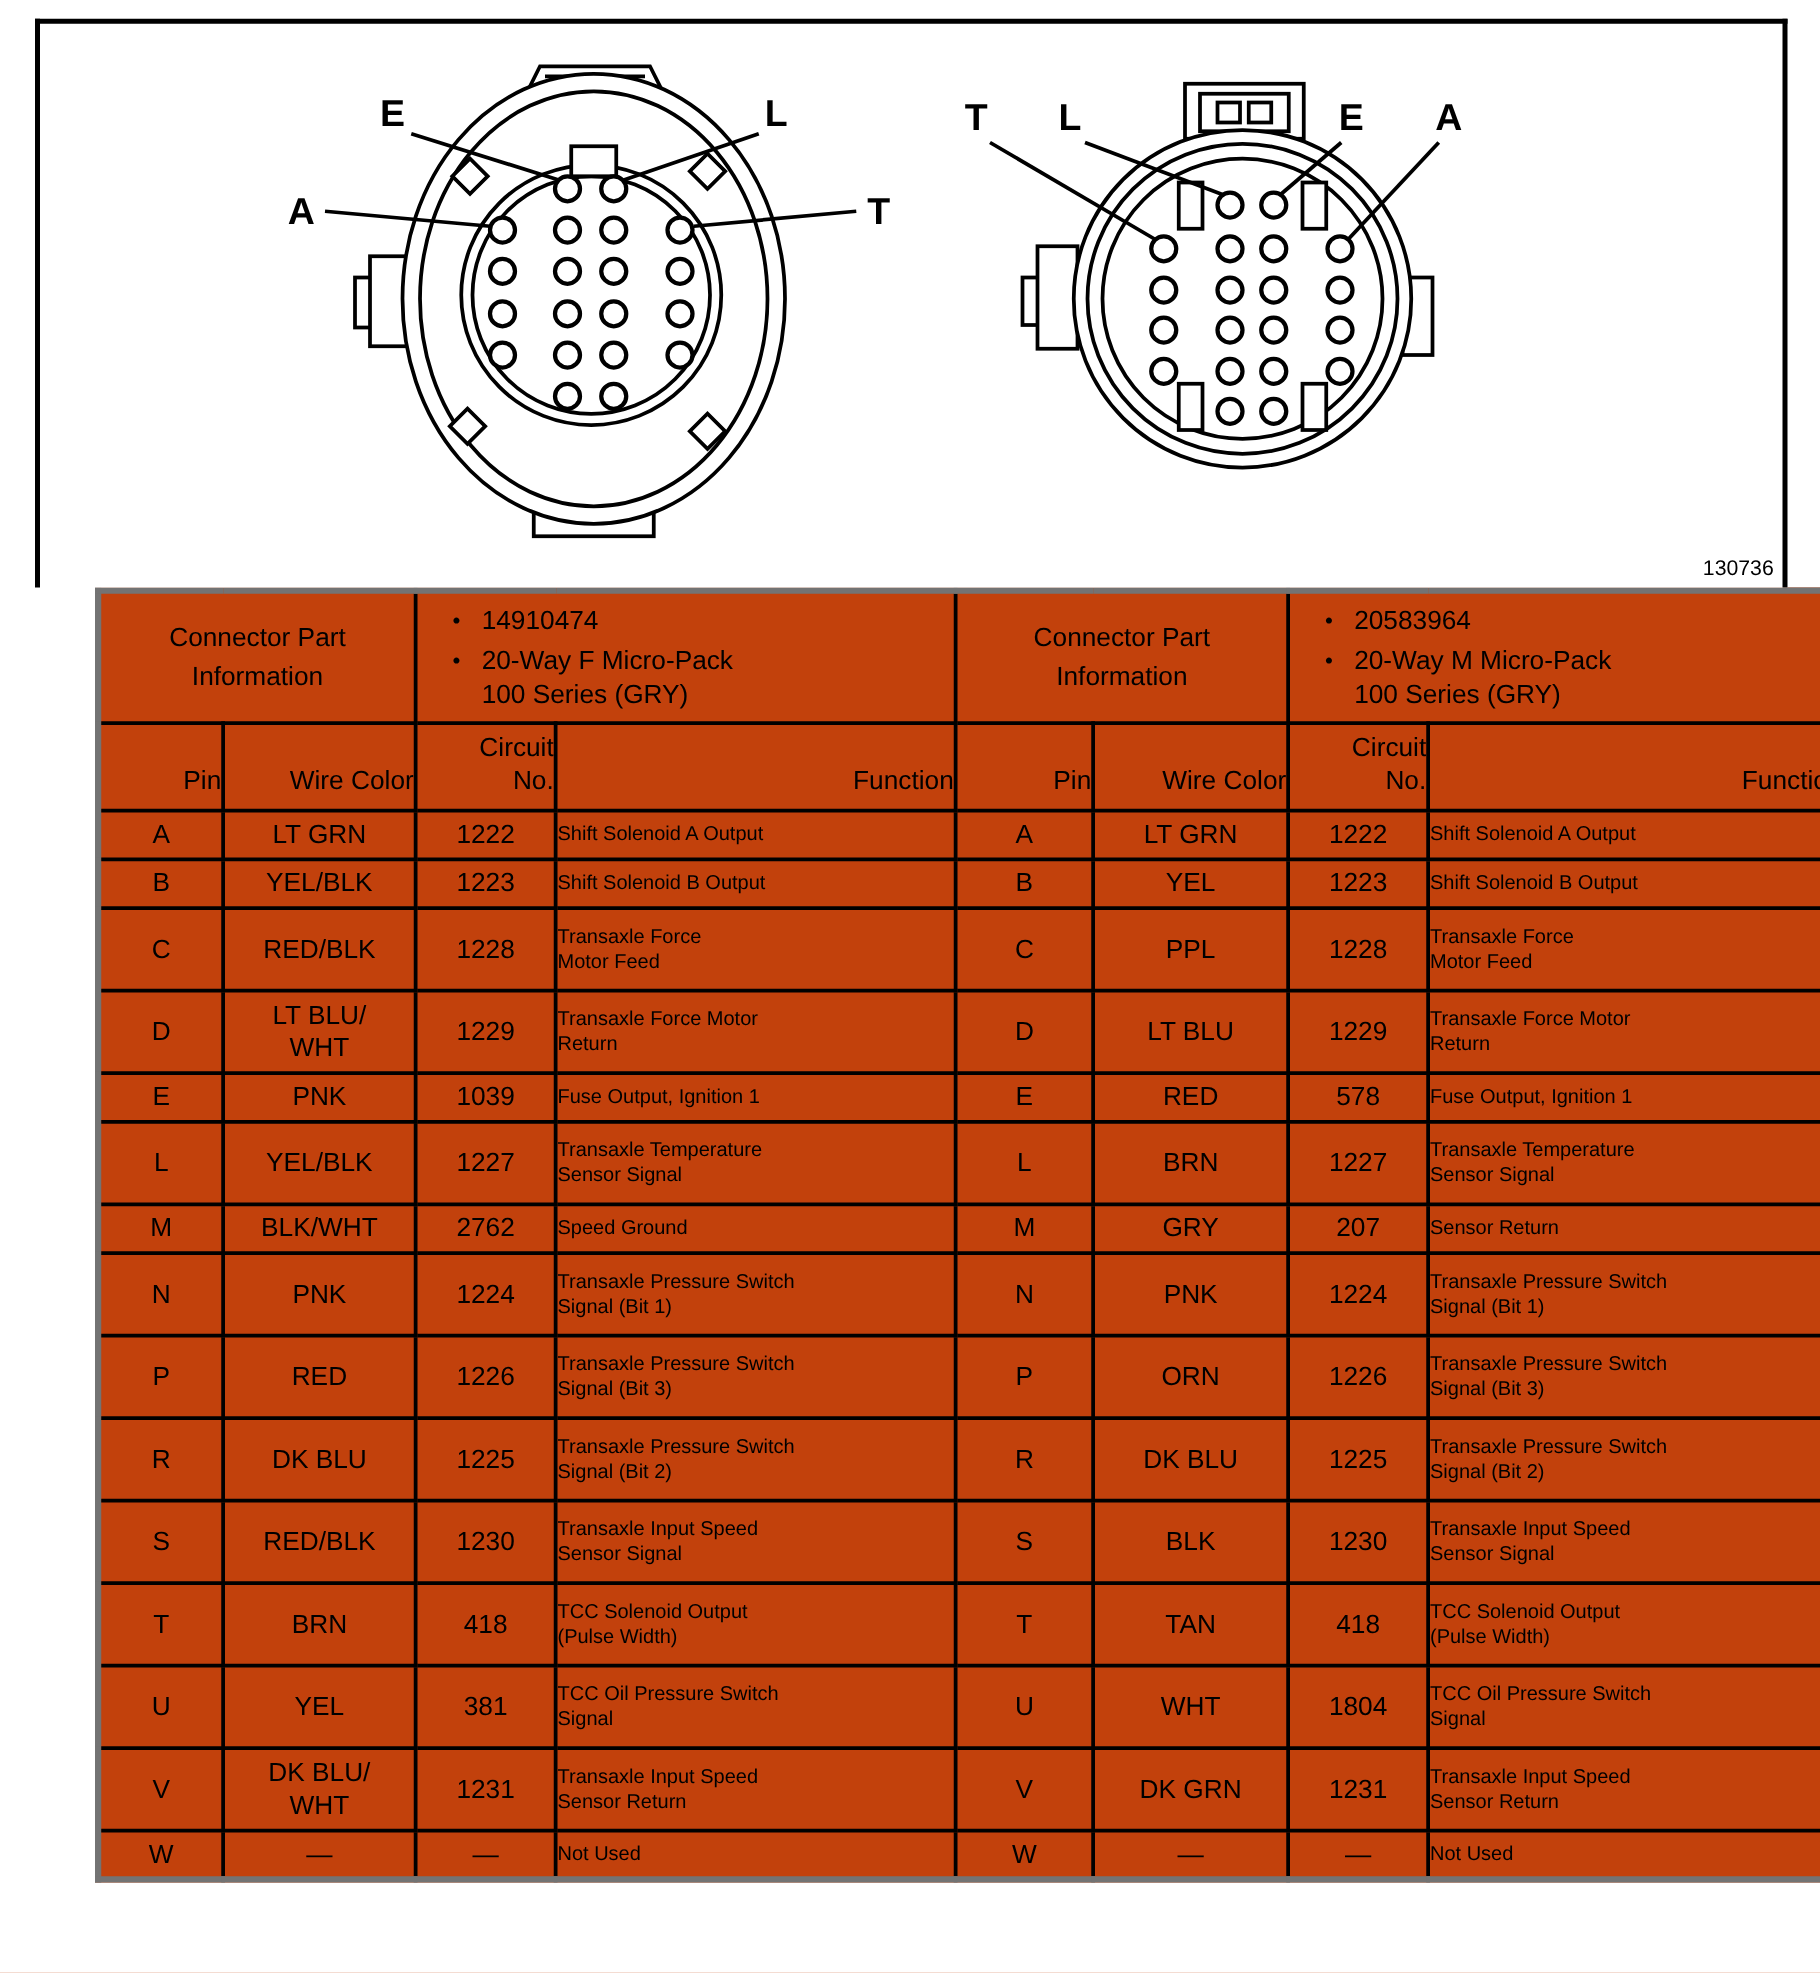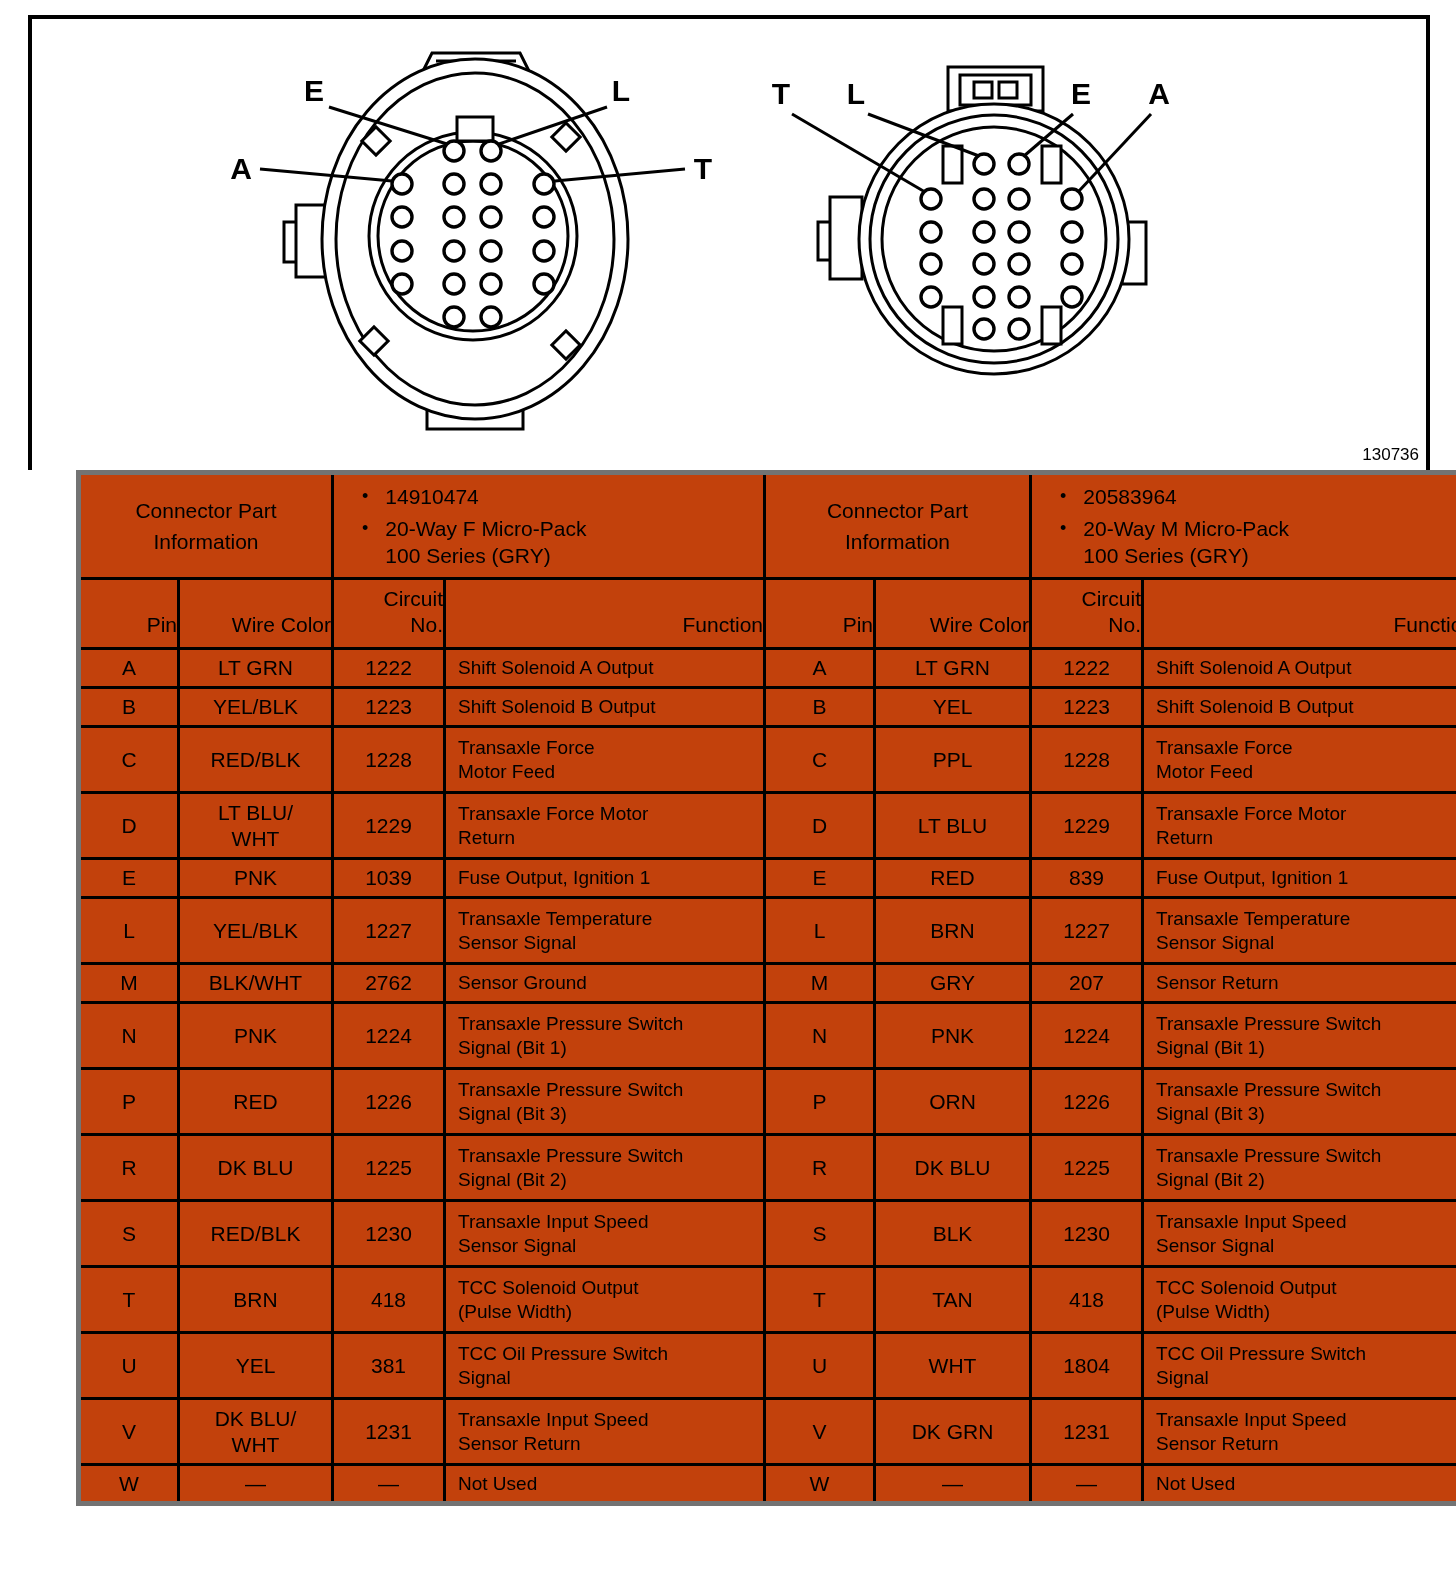--- a/index.html
+++ b/index.html
@@ -13,21 +13,21 @@
   table.pinout{border-collapse:collapse;table-layout:fixed;width:1402px;
                border:5px solid #737373;background:#c2410c;margin-left:48px;}
   td,th{border:3px solid #000;padding:0;overflow:hidden;vertical-align:middle;}
   tr.hp{height:106px;}
   tr.hh{height:70px;}
   tr.h1{height:39px;}
   tr.h2{height:66px;}
   th{font-weight:normal;font-size:21px;text-align:right;vertical-align:bottom;
      padding-bottom:9px;white-space:pre-line;line-height:1.25;}
   .pc,.wc,.cc{text-align:center;font-size:21px;white-space:pre-line;line-height:1.2;}
-  .fc{text-align:left;font-size:19px;padding:2px 6px 2px 12px;
+  .fc{text-align:left;font-size:16px;padding:2px 6px 2px 0;
       white-space:pre-line;line-height:1.22;}
   .pi{text-align:center;font-size:21px;white-space:pre-line;line-height:1.5;}
   .pb{padding-left:28px;}
   .bi{display:flex;gap:17px;font-size:21px;line-height:1.3;align-items:flex-start;margin:5px 0;}
   .bi .bu{font-size:18px;line-height:1.5;}
   .bi .bt{white-space:pre-line;}
 
   
   .dln{stroke:#000;stroke-width:3;fill:none;}
   .dfw{stroke:#000;stroke-width:3;fill:#fff;}
@@ -262,40 +262,40 @@
       <td class="fc">Transaxle Force Motor
 Return</td>
     </tr>
     <tr class="h1">
       <td class="pc">E</td>
       <td class="wc">PNK</td>
       <td class="cc">1039</td>
       <td class="fc">Fuse Output, Ignition 1</td>
       <td class="pc">E</td>
       <td class="wc">RED</td>
-      <td class="cc">839</td>
+      <td class="cc">578</td>
       <td class="fc">Fuse Output, Ignition 1</td>
     </tr>
     <tr class="h2">
       <td class="pc">L</td>
       <td class="wc">YEL/BLK</td>
       <td class="cc">1227</td>
       <td class="fc">Transaxle Temperature
 Sensor Signal</td>
       <td class="pc">L</td>
       <td class="wc">BRN</td>
       <td class="cc">1227</td>
       <td class="fc">Transaxle Temperature
 Sensor Signal</td>
     </tr>
     <tr class="h1">
       <td class="pc">M</td>
       <td class="wc">BLK/WHT</td>
       <td class="cc">2762</td>
-      <td class="fc">Sensor Ground</td>
+      <td class="fc">Speed Ground</td>
       <td class="pc">M</td>
       <td class="wc">GRY</td>
       <td class="cc">207</td>
       <td class="fc">Sensor Return</td>
     </tr>
     <tr class="h2">
       <td class="pc">N</td>
       <td class="wc">PNK</td>
       <td class="cc">1224</td>
       <td class="fc">Transaxle Pressure Switch

